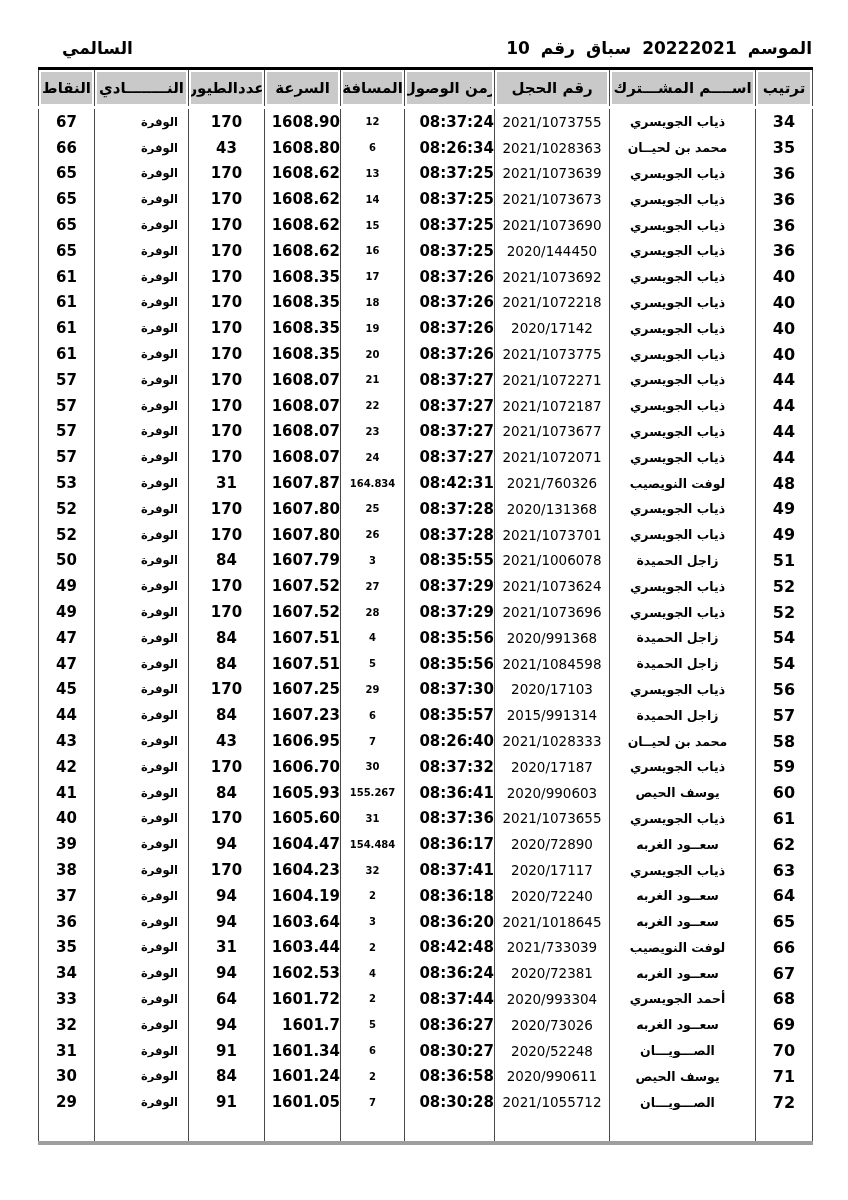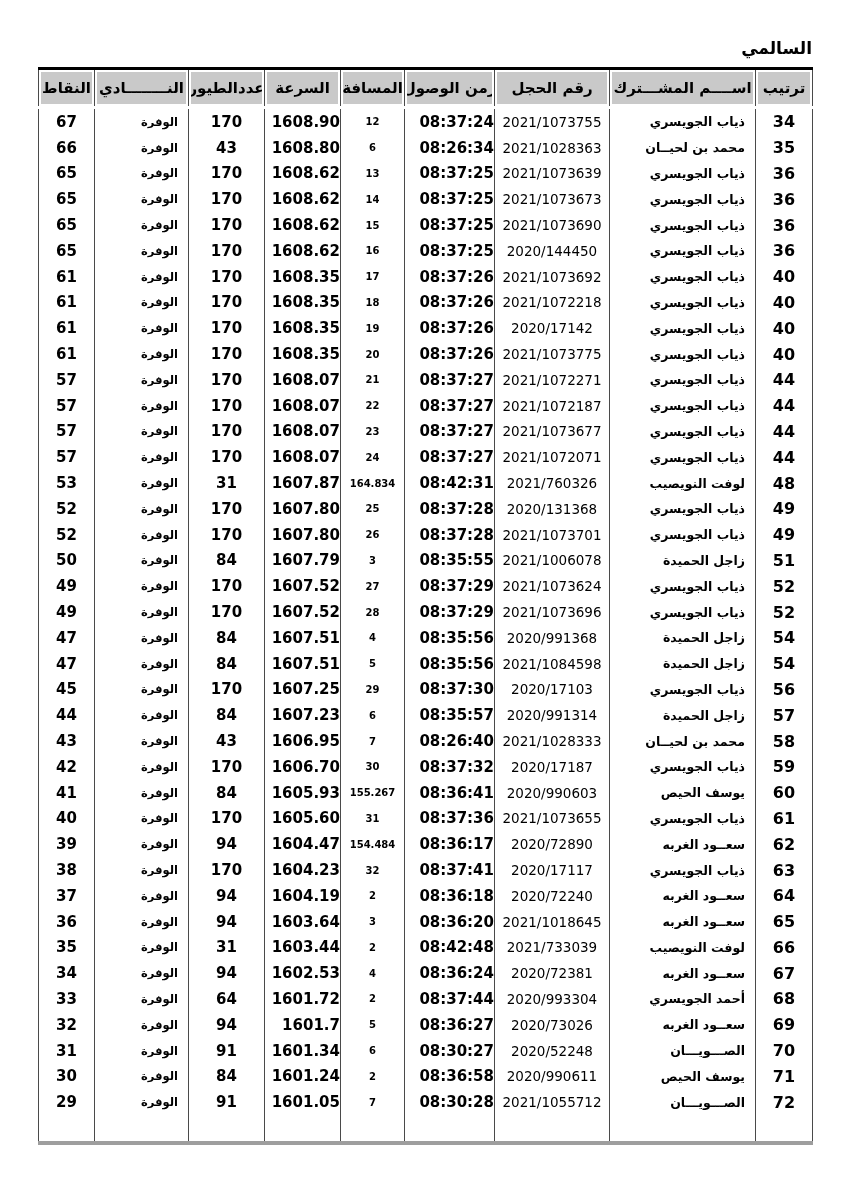--- a/index.html
+++ b/index.html
@@ -57,34 +57,35 @@
     border-right:1px solid #4a4a4a;
     border-left:1px solid #4a4a4a;
     height:25.8px;
     padding:0;
     vertical-align:middle;
     text-align:center;
     color:#000;
     white-space:nowrap;overflow:hidden;
   }
   td.c-rank{font-weight:bold;font-size:16px;}
-  td.c-name{font-weight:bold;font-size:12.5px;text-align:right;padding-right:10px;}
+  td.c-name{font-weight:bold;font-size:12.5px;text-align:center;padding-right:10px;}
   td.c-ring{font-weight:normal;font-size:13.5px;direction:ltr;}
   td.c-time{font-weight:bold;font-size:15px;direction:ltr;text-align:right;padding-left:11px;}
   td.c-distance{font-weight:bold;font-size:10px;}
   td.c-speed{font-weight:bold;font-size:15px;padding-left:28px;}
   td.c-birds{font-weight:bold;font-size:15px;}
   td.c-club{font-weight:bold;font-size:11.5px;padding-left:36px;}
   td.c-points{font-weight:bold;font-size:15px;}
   tr.spacer-row td{height:26px;}
 </style>
 </head>
 <body>
 
 <div class="title-row">
+  <span>الموسم 20222021 سباق رقم 10</span>
   <span>السالمي</span>
 </div>
 
 <table class="results-table">
   <colgroup>
     <col class="w-rank">
       <col class="w-name">
       <col class="w-ring">
       <col class="w-time">
     <col class="w-dist">
@@ -374,21 +375,21 @@
         <td class="c-time">08:37:30</td>
         <td class="c-distance">29</td>
         <td class="c-speed">1607.25</td>
         <td class="c-birds">170</td>
         <td class="c-club">الوفرة</td>
         <td class="c-points">45</td>
       </tr>
       <tr>
         <td class="c-rank">57</td>
         <td class="c-name">زاجل الحميدة</td>
-        <td class="c-ring">2020/991314</td>
+        <td class="c-ring">2015/991314</td>
         <td class="c-time">08:35:57</td>
         <td class="c-distance">6</td>
         <td class="c-speed">1607.23</td>
         <td class="c-birds">84</td>
         <td class="c-club">الوفرة</td>
         <td class="c-points">44</td>
       </tr>
       <tr>
         <td class="c-rank">58</td>
         <td class="c-name">محمد بن لحيــان</td>

